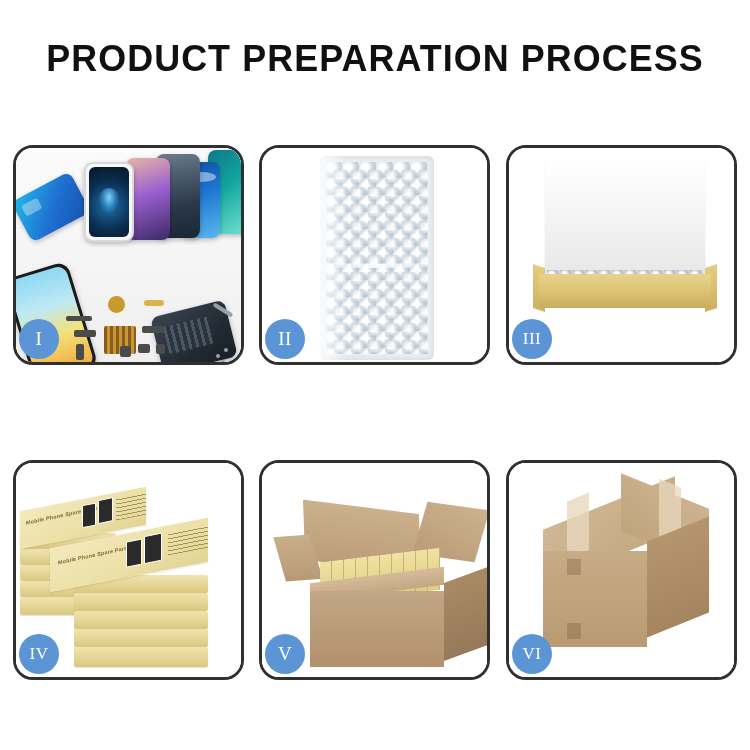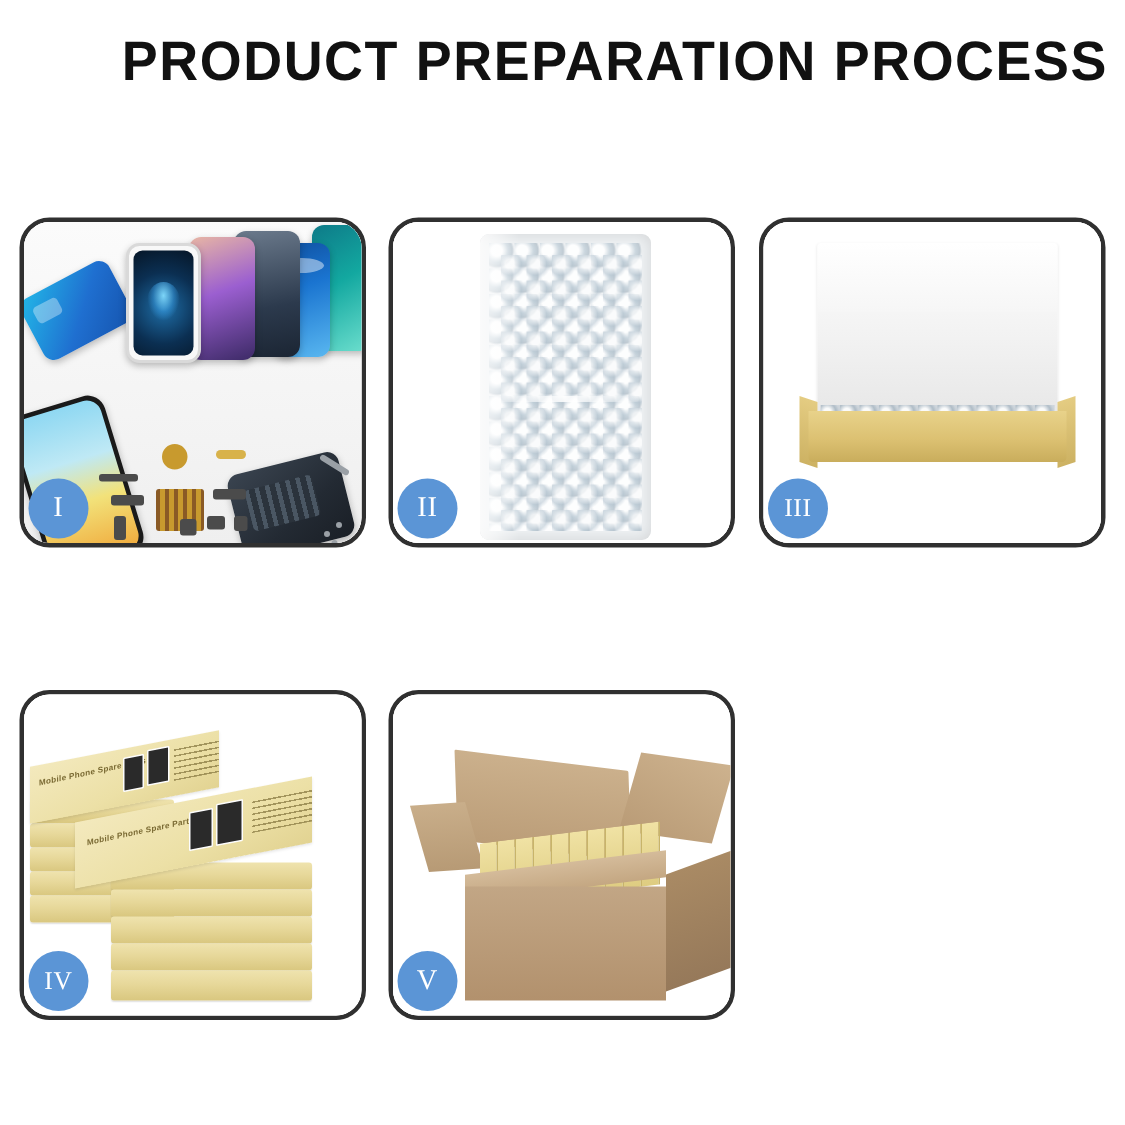--- a/index.html
+++ b/index.html
@@ -19,22 +19,22 @@
     height: 750px;
     position: relative;
     background: #ffffff;
   }
 
   
   .header {
     position: absolute;
     top: 0; left: 0;
     width: 750px;
-    text-align: right;
-    padding-top: 22px;
+    text-align: center;
+    padding-top: 40px;
     box-sizing: border-box;
   }
   .title {
     font-family: "Liberation Sans", sans-serif;
     font-size: 37px;
     font-weight: bold;
     color: #111111;
     letter-spacing: 1.1px;
     line-height: 1;
     transform: scaleX(0.97);
@@ -517,15 +517,30 @@
           </div>
 
           <div class="c-top-rim"></div>
           <div class="c-right"></div>
           <div class="c-front"></div>
         </div>
       </div>
       <div class="badge">V</div>
     </div>
 
+    <div class="panel p6">
+      <div class="clip">
+        <div class="scene6">
+          <div class="s-top"></div>
+          <div class="s-top2"></div>
+          <div class="tape"></div>
+          <div class="tape2"></div>
+          <div class="s-right"></div>
+          <div class="s-front"></div>
+          <div class="seam" style="left:58px;top:96px;width:14px;height:16px;"></div>
+          <div class="seam" style="left:58px;top:160px;width:14px;height:16px;"></div>
+        </div>
+      </div>
+      <div class="badge wide">VI</div>
+    </div>
 
   </div>
 </div>
 
 </body></html>

